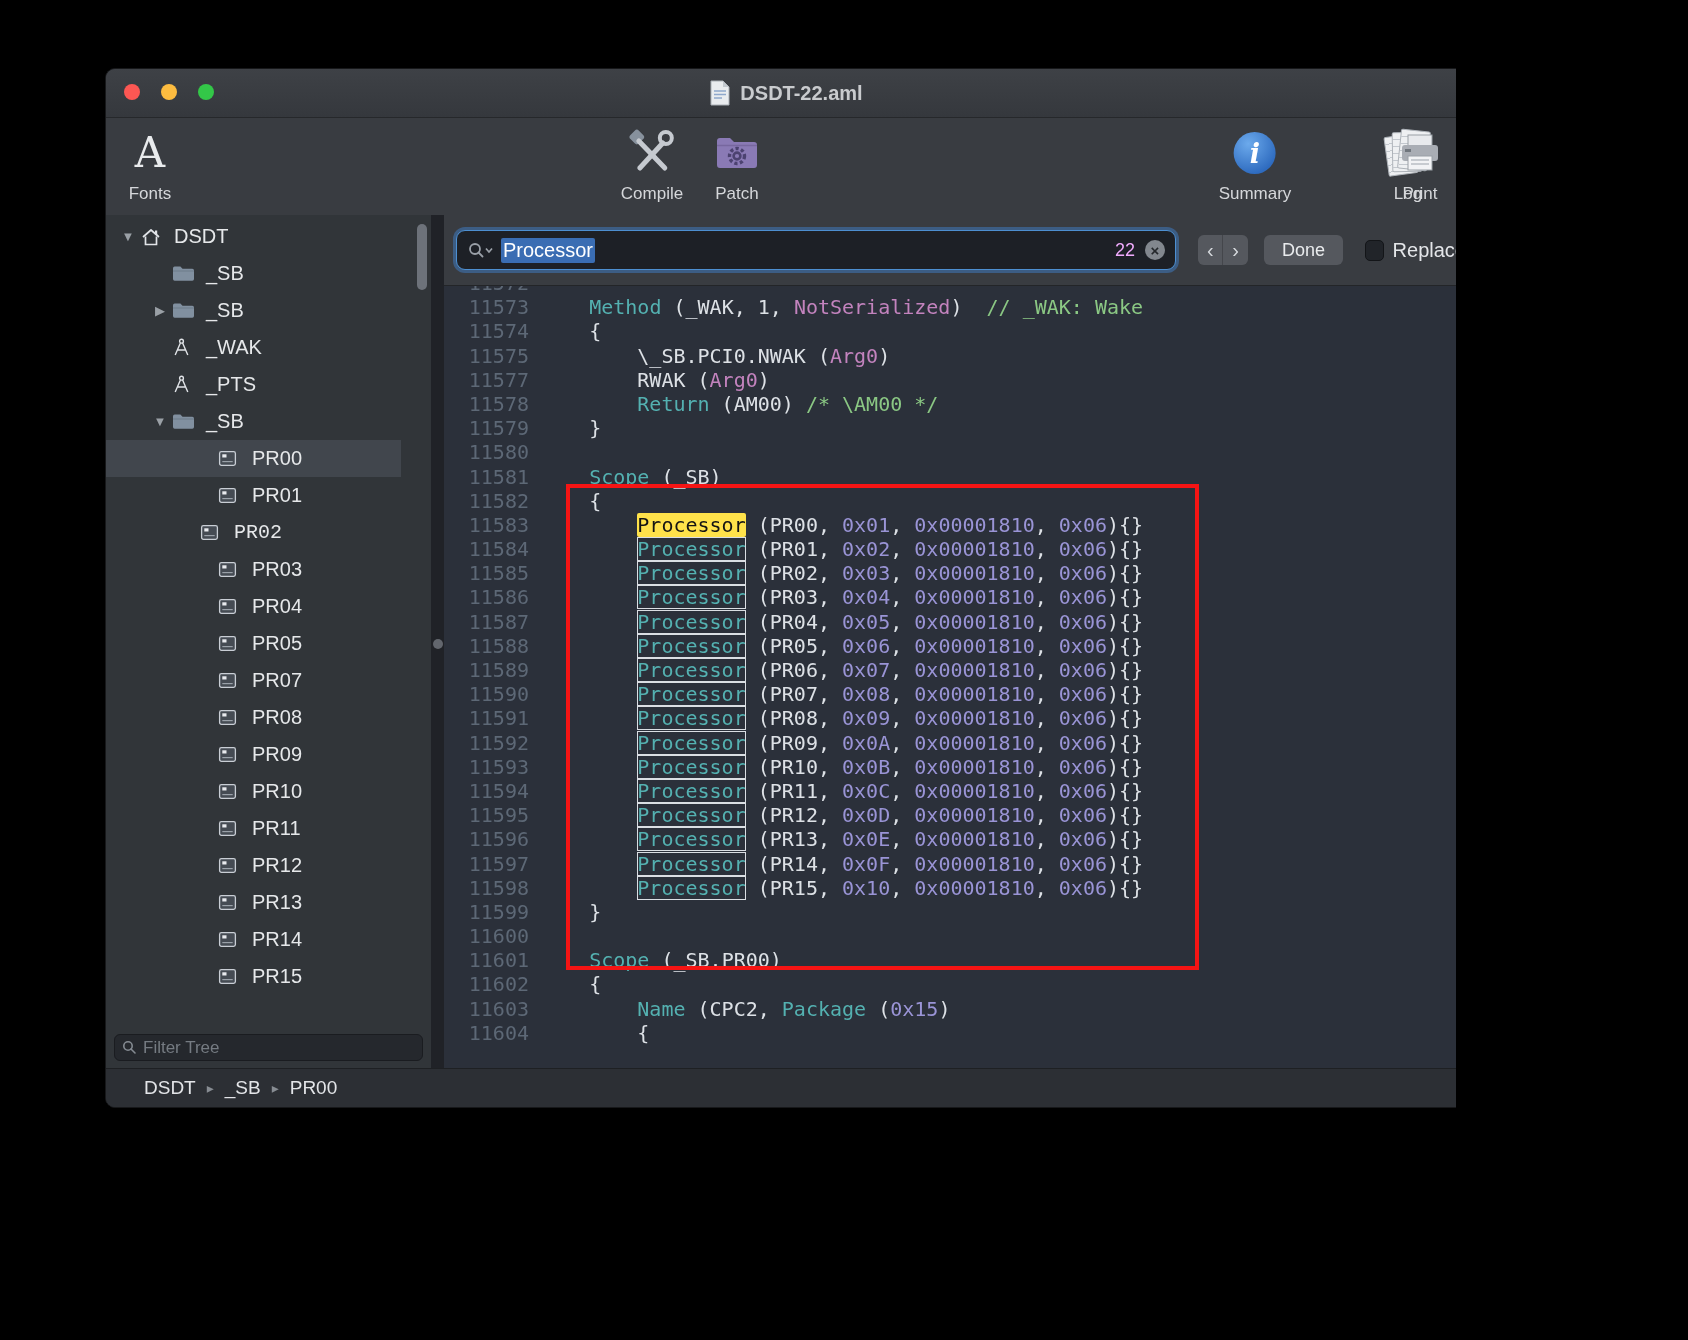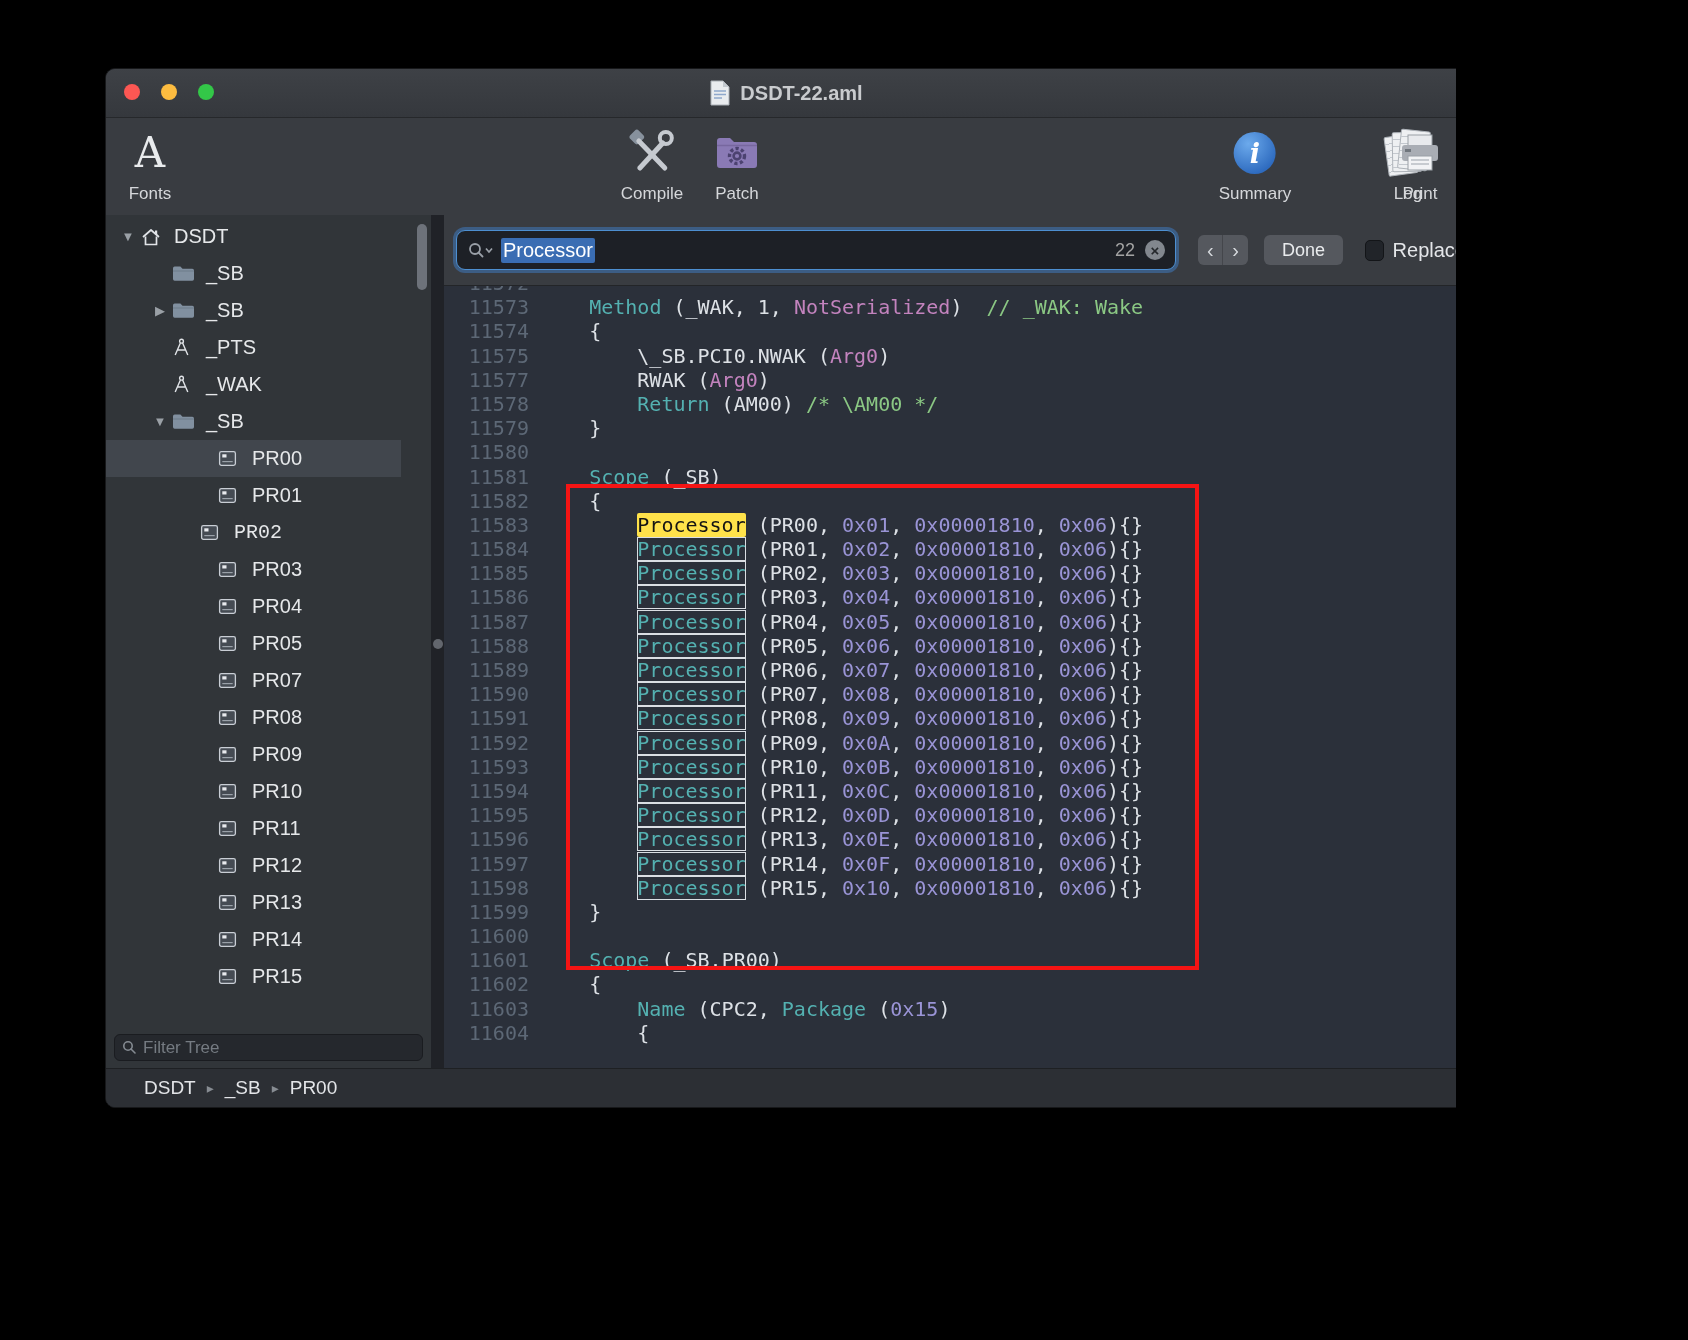--- a/index.html
+++ b/index.html
@@ -60,21 +60,21 @@
                  width:10px;height:10px;border-radius:50%;background:#62666d;}
 
   .content{flex:1;display:flex;flex-direction:column;background:#2b303a;min-width:0;}
   .findrow{height:70px;background:#393c41;border-bottom:1px solid #232528;display:flex;
            align-items:center;padding-left:12px;flex:none;}
   .ffield{width:698px;height:38px;background:#1d2026;border:1px solid var(--accent_focus,#4d8fd1);
           border-radius:9px;box-shadow:0 0 0 3px rgba(64,132,214,.45);display:flex;
           align-items:center;padding:0 10px;flex:none;}
   .query{font-size:20px;color:#fff;background:var(--selection_blue,#3a6db3);border-radius:2px;
          padding:1px 2px;margin-left:6px;}
-  .fcount{margin-left:auto;color:#a3a3a3;font-size:18px;}
+  .fcount{margin-left:auto;color:#f0abfc;font-size:18px;}
   .fclear{width:20px;height:20px;border-radius:50%;background:#82878e;color:#25282c;display:flex;
           align-items:center;justify-content:center;font-size:15px;font-weight:bold;margin-left:10px;cursor:pointer;}
   .seg{display:flex;margin-left:22px;background:#44464b;border-radius:6px;gap:1px;overflow:hidden;}
   .seg .segbtn{width:28px;height:30px;background:#55585e;color:#d7dade;font-size:20px;display:flex;
                align-items:center;justify-content:center;cursor:pointer;}
   .btn-done{margin-left:16px;height:30px;padding:0 18px;background:#55585e;border-radius:6px;color:#e9ebed;
             font-size:18px;display:flex;align-items:center;cursor:pointer;text-align:right;}
   .chk{margin-left:22px;width:19px;height:19px;background:#212429;border:1px solid #131518;border-radius:5px;cursor:pointer;}
   .chk-label{margin-left:9px;font-size:20px;color:#e4e6e9;}
 
@@ -219,31 +219,31 @@
               <span class="tlabel">_SB</span>
             </div>
             <div class="tree-row" style="padding-left: 42px;">
               <span class="disc"></span>
               <span class="ticon">
                 <svg width="19" height="19" viewBox="0 0 19 19">
                   <circle cx="9.5" cy="3.2" r="1.9" fill="none" stroke="#e1e4e8" stroke-width="1.4"></circle>
                   <path d="M8.4 5 L3.2 17 M10.6 5 L15.8 17 M5.4 12 H13.6" fill="none" stroke="#e1e4e8" stroke-width="1.4"></path>
                 </svg>
               </span>
-              <span class="tlabel">_PTS</span>
+              <span class="tlabel">_WAK</span>
             </div>
             <div class="tree-row" style="padding-left: 42px;">
               <span class="disc"></span>
               <span class="ticon">
                 <svg width="19" height="19" viewBox="0 0 19 19">
                   <circle cx="9.5" cy="3.2" r="1.9" fill="none" stroke="#e1e4e8" stroke-width="1.4"></circle>
                   <path d="M8.4 5 L3.2 17 M10.6 5 L15.8 17 M5.4 12 H13.6" fill="none" stroke="#e1e4e8" stroke-width="1.4"></path>
                 </svg>
               </span>
-              <span class="tlabel">_WAK</span>
+              <span class="tlabel">_PTS</span>
             </div>
             <div class="tree-row" style="padding-left: 42px;">
               <span class="disc">▼</span>
               <span class="ticon">
                 <svg width="23" height="17" viewBox="0 0 23 17">
                   <path d="M1 3.2 Q1 1.5 2.7 1.5 H8.4 L10.5 3.8 H20.3 Q22 3.8 22 5.5 V14 Q22 15.7 20.3 15.7 H2.7 Q1 15.7 1 14 Z" fill="#8190a0"></path>
                   <path d="M1 6 H22" stroke="#6f7e8d" stroke-width="1.1"></path>
                 </svg>
               </span>
               <span class="tlabel">_SB</span>

